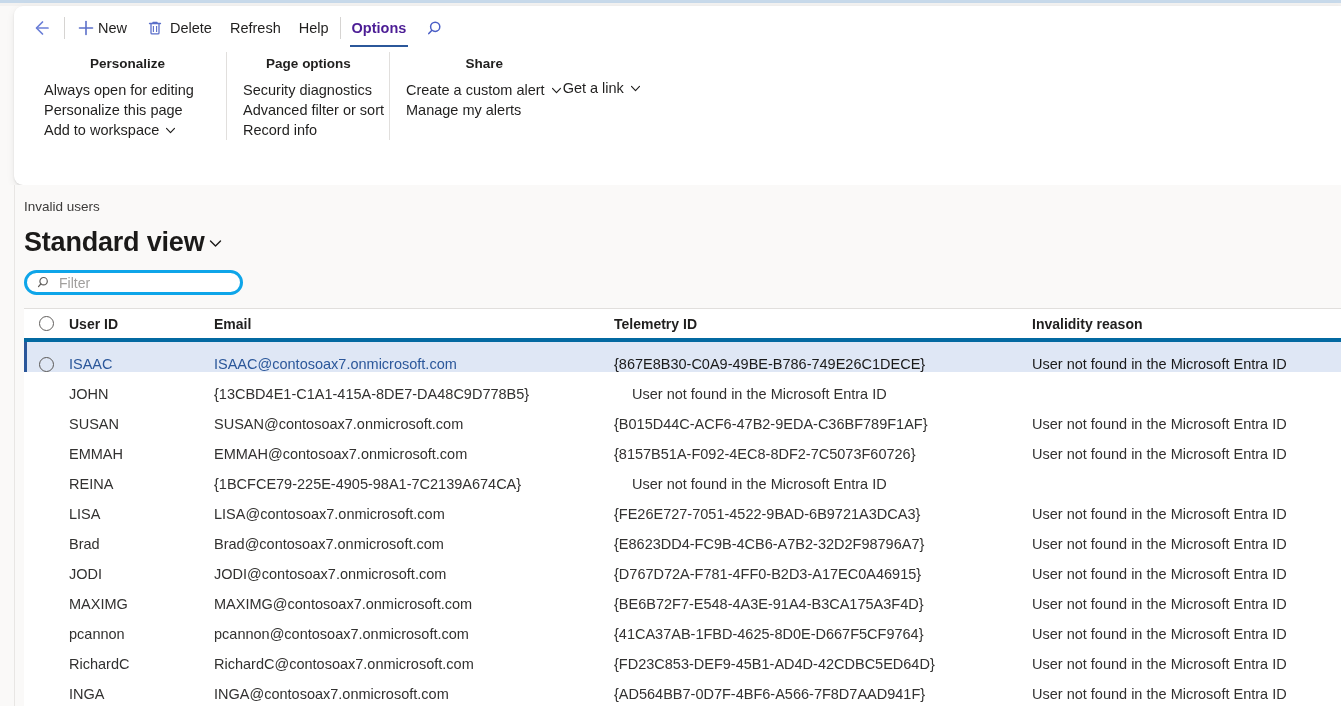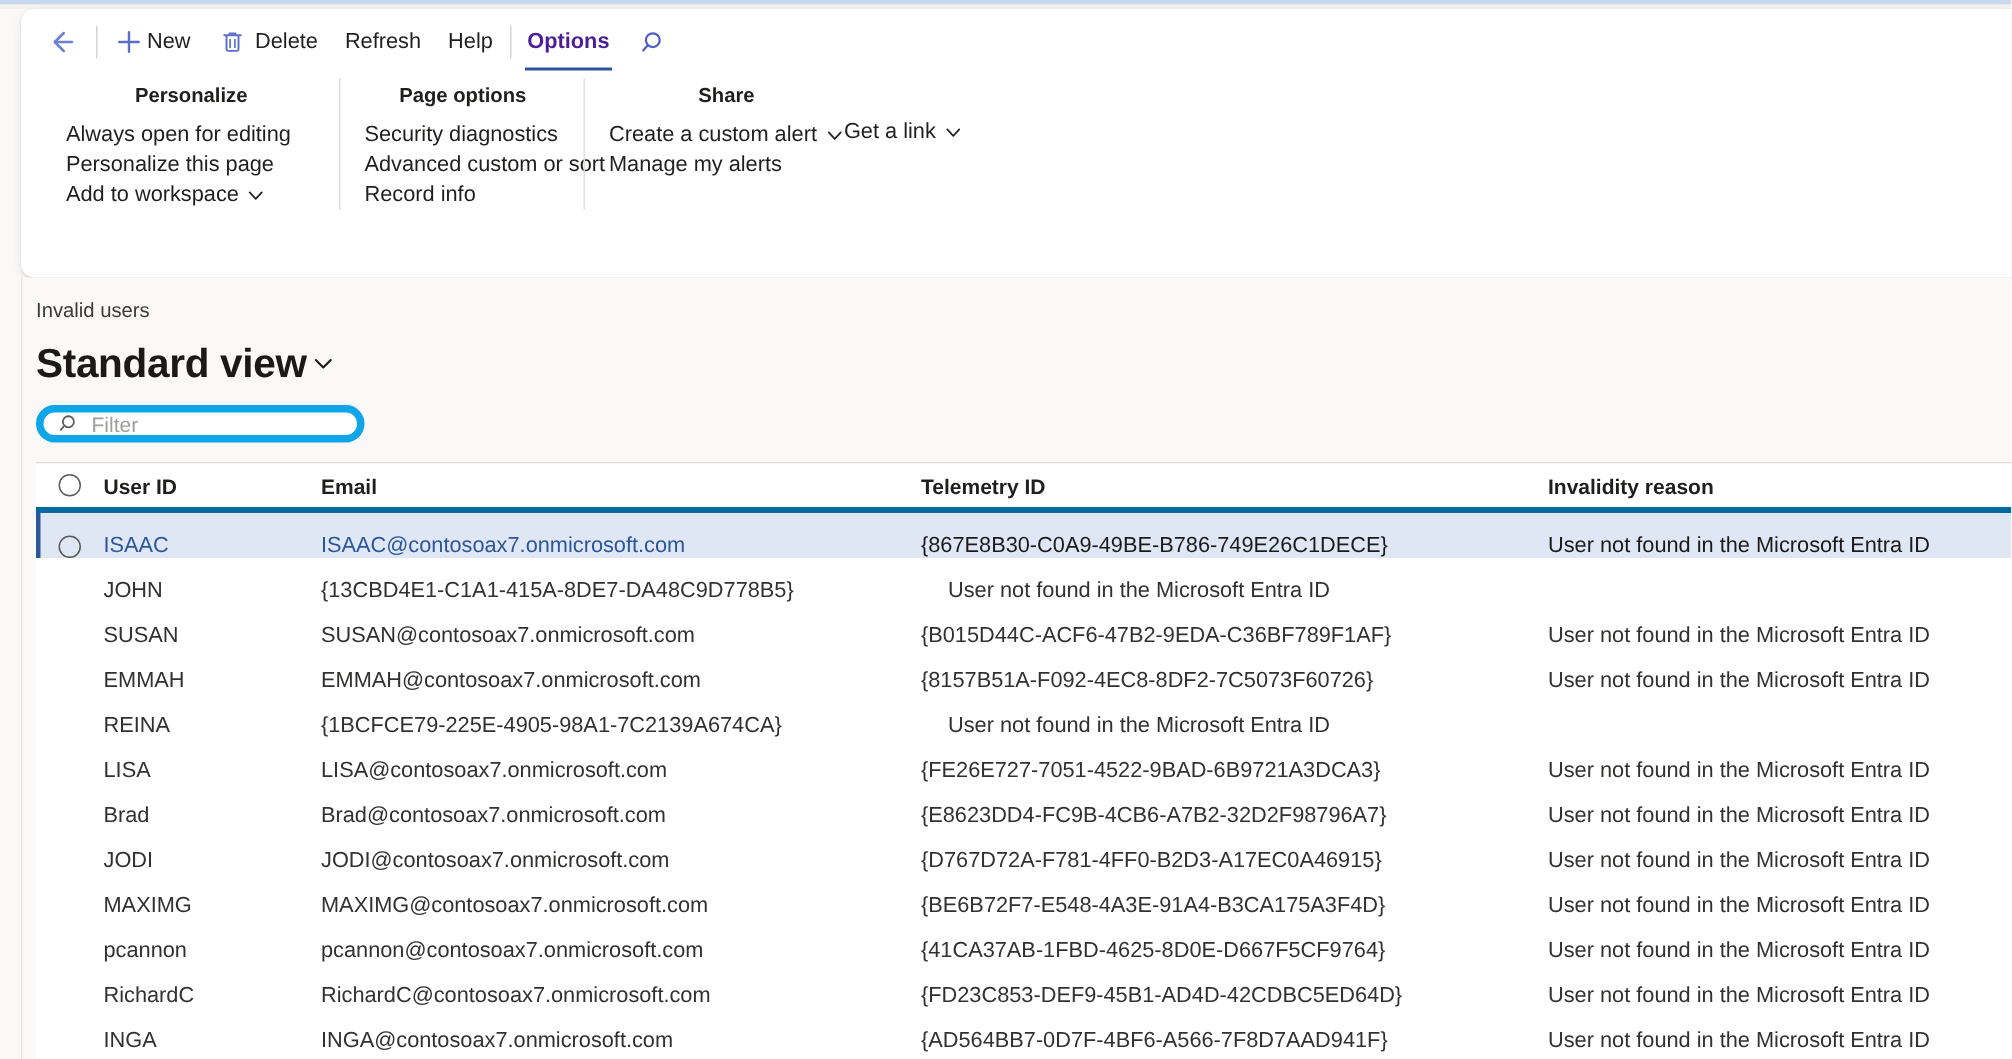--- a/index.html
+++ b/index.html
@@ -194,21 +194,21 @@
     color: #1b1a19;
     letter-spacing: -0.2px;
     line-height: 32px;
   }
   .view-title .chev { margin-left: 3px; margin-top: 6px; }
 
   .filter-box {
     margin-top: 12px;
     width: 219px;
     height: 25px;
-    border: 5px solid #0ea5e9;
+    border: 3px solid #0ea5e9;
     border-radius: 13px;
     background: #ffffff;
     display: flex;
     align-items: center;
     padding: 0 10px;
     box-sizing: border-box;
   }
   .filter-box .srch { margin-right: 7px; display: inline-flex; flex: none; }
   .filter-box input {
     border: none;
@@ -394,21 +394,21 @@
       </div>
 
       <div class="group divider" style="width:163px">
         <div class="group-title">Page options</div>
         <div class="group-body">
           <div class="col">
             <div class="grp-link">
               <span>Security diagnostics</span>
             </div>
             <div class="grp-link">
-              <span>Advanced custom or sort</span>
+              <span>Advanced filter or sort</span>
             </div>
             <div class="grp-link">
               <span>Record info</span>
             </div>
           </div>
         </div>
       </div>
 
       <div class="group" style="width:300px">
         <div class="group-share-wrap">

